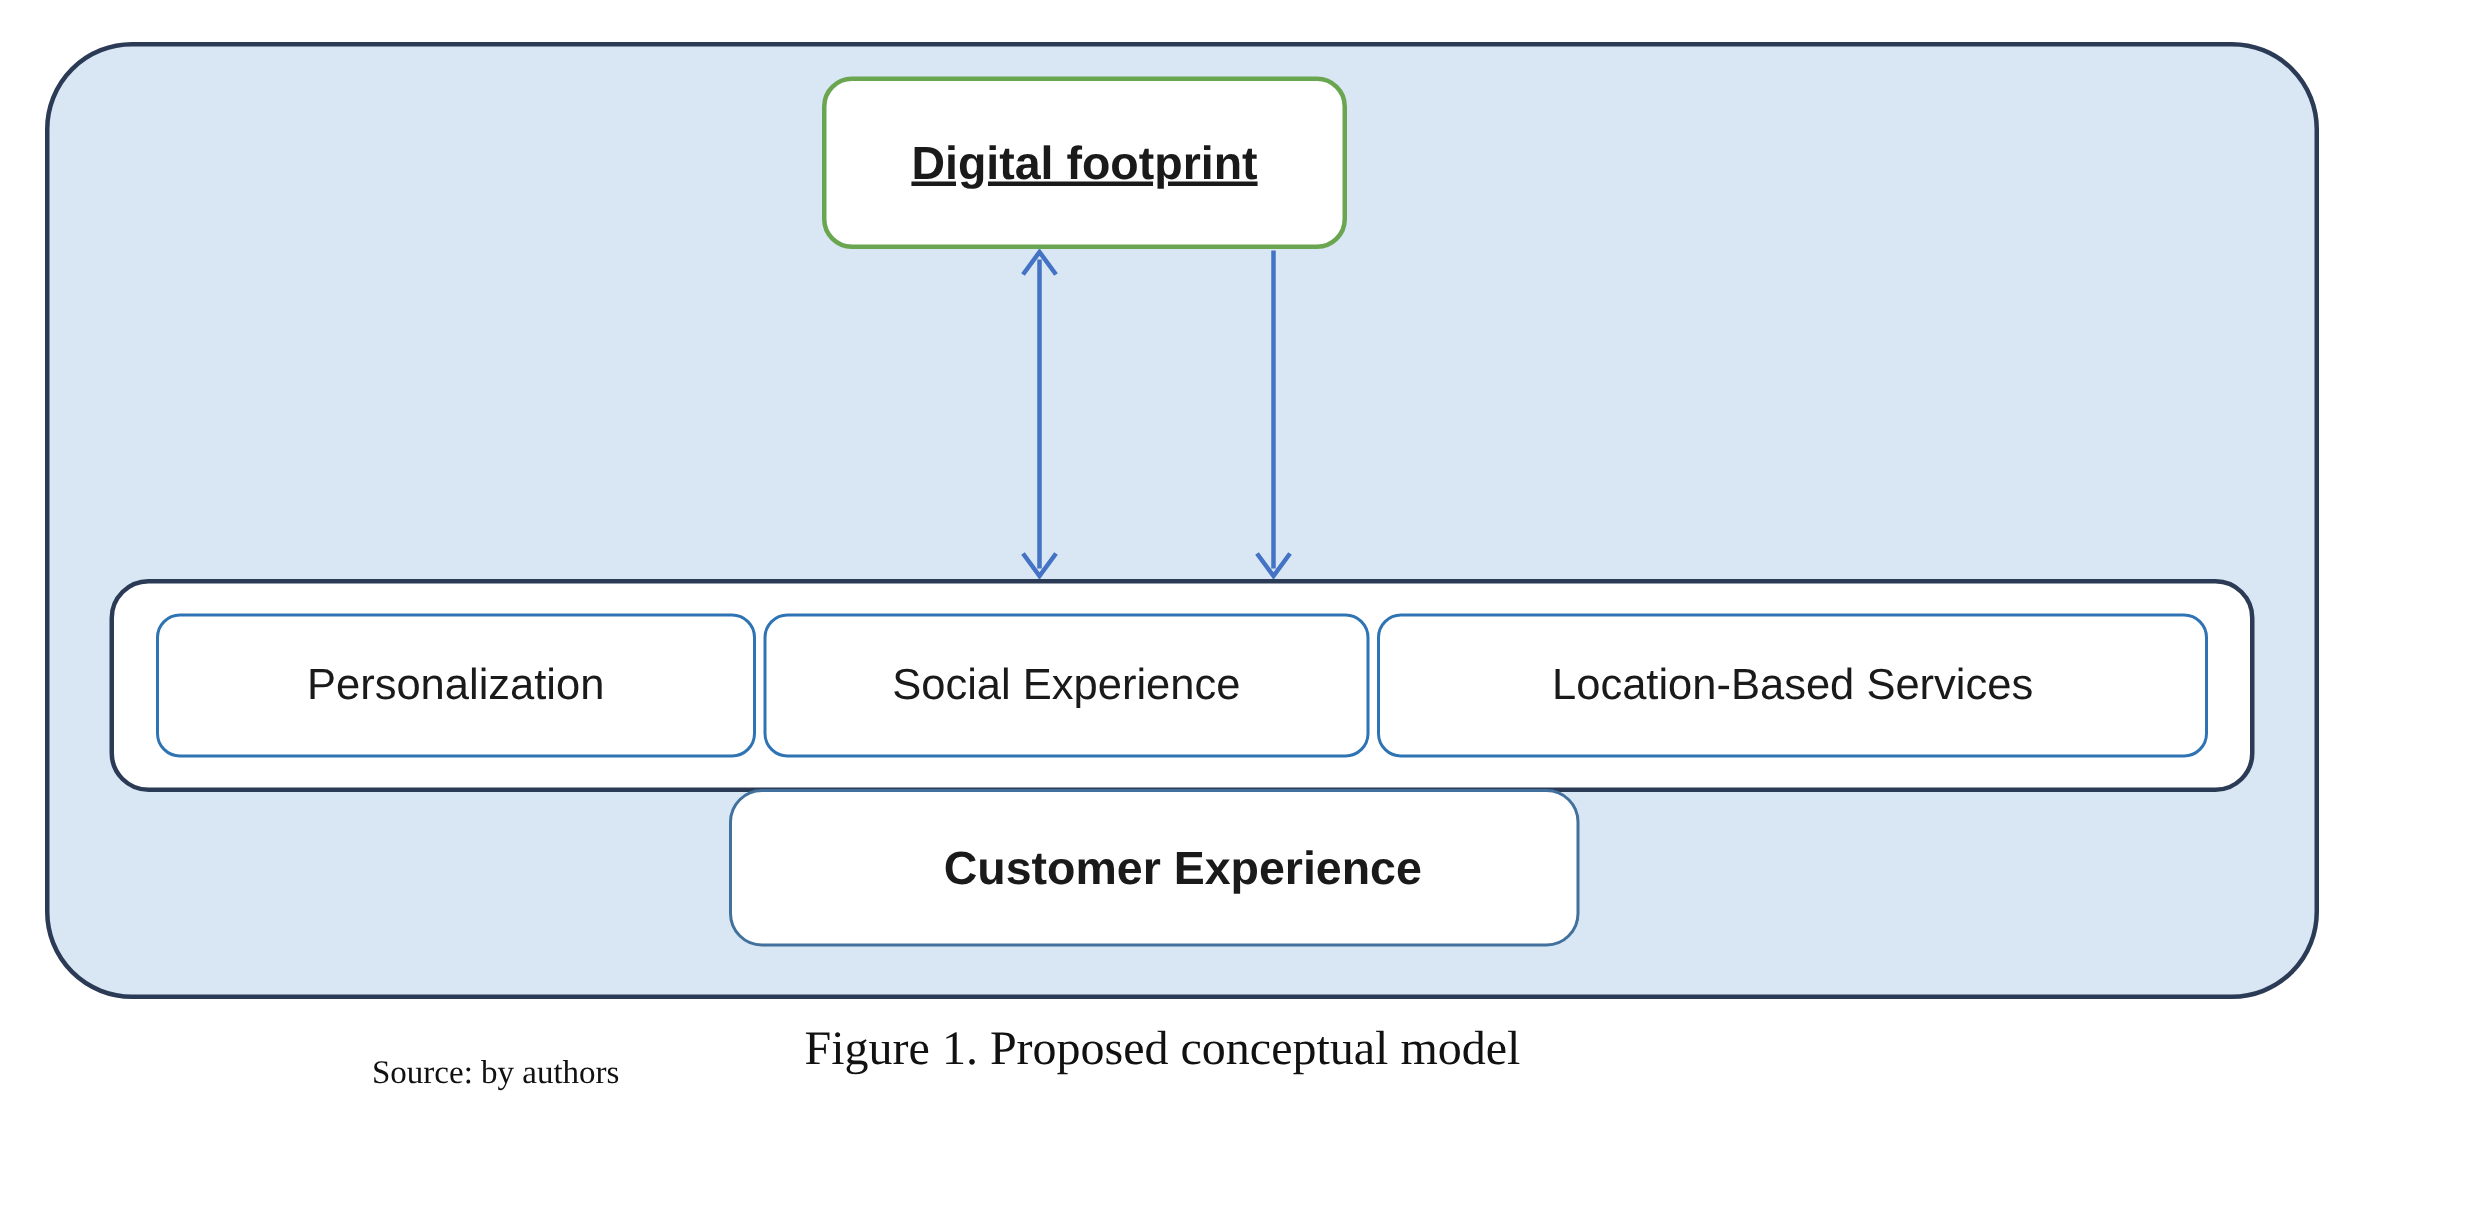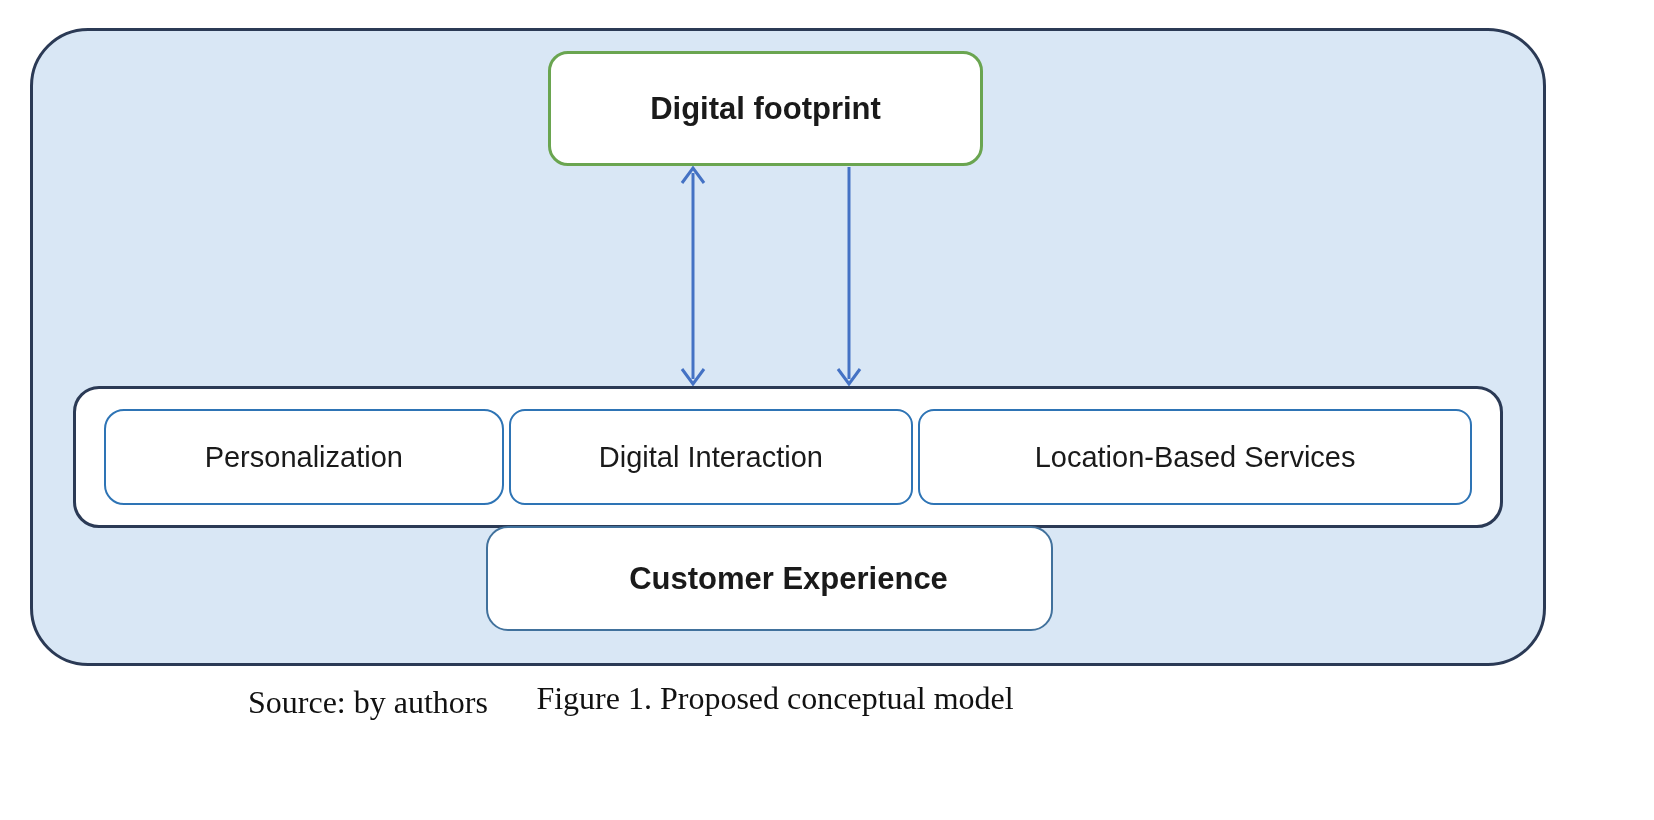--- a/index.html
+++ b/index.html
@@ -39,26 +39,27 @@
     background: #ffffff;
     box-sizing: border-box;
     display: flex;
     align-items: center;
     justify-content: center;
     color: #1a1a1a;
   }
   .top-box {
     left: 515px;
     top: 20px;
-    width: 435px;
+    width: 350px;
     height: 115px;
     border: 3px solid #6aa550;
     border-radius: 20px;
     font-size: 31px;
     font-weight: bold;
+    text-decoration: underline;
   }
   .mid-container {
     position: absolute;
     left: 40px;
     top: 355px;
     width: 1430px;
     height: 142px;
     background: #ffffff;
     border: 3px solid #2b3a55;
     border-radius: 26px;
@@ -73,21 +74,21 @@
     border: 2.5px solid #2e74b5;
     border-radius: 16px;
     background: #ffffff;
     box-sizing: border-box;
     display: flex;
     align-items: center;
     justify-content: center;
     font-size: 29px;
     color: #1a1a1a;
   }
-  .mid-box.b0 { flex: 318 0 0; border-radius: 20px; }
+  .mid-box.b0 { flex: 318 0 0; }
   .mid-box.b1 { flex: 305 0 0; }
   .mid-box.b2 { flex: 322 0 0; }
   .mid-box.b3 { flex: 442 0 0; }
   .bottom-box {
     left: 453px;
     top: 495px;
     width: 567px;
     height: 105px;
     border: 2.5px solid #41719c;
     border-radius: 22px;
@@ -103,23 +104,23 @@
     width: 750px;
     text-align: center;
     font-family: "Liberation Serif", serif;
     font-size: 32px;
     color: #111111;
     margin-top: 12px;
   }
   .source {
     position: absolute;
     left: 248px;
-    top: 684px;
+    top: 702px;
     font-family: "Liberation Serif", serif;
-    font-size: 32px;
+    font-size: 22px;
     color: #111111;
   }
 </style>
 </head>
 <body>
 
 <div class="canvas">
 
   <div class="outer-container">
 
@@ -139,21 +140,21 @@
 
     <div class="node top-box">
       <span>Digital footprint</span>
     </div>
 
     <div class="mid-container">
       <div class="mid-box b0">
         <span>Personalization</span>
       </div>
       <div class="mid-box b2">
-        <span>Digital Interaction</span>
+        <span>Social Experience</span>
       </div>
       <div class="mid-box b3">
         <span>Location-Based Services</span>
       </div>
     </div>
 
     <div class="node bottom-box">
       <span>Customer Experience</span>
     </div>
 

